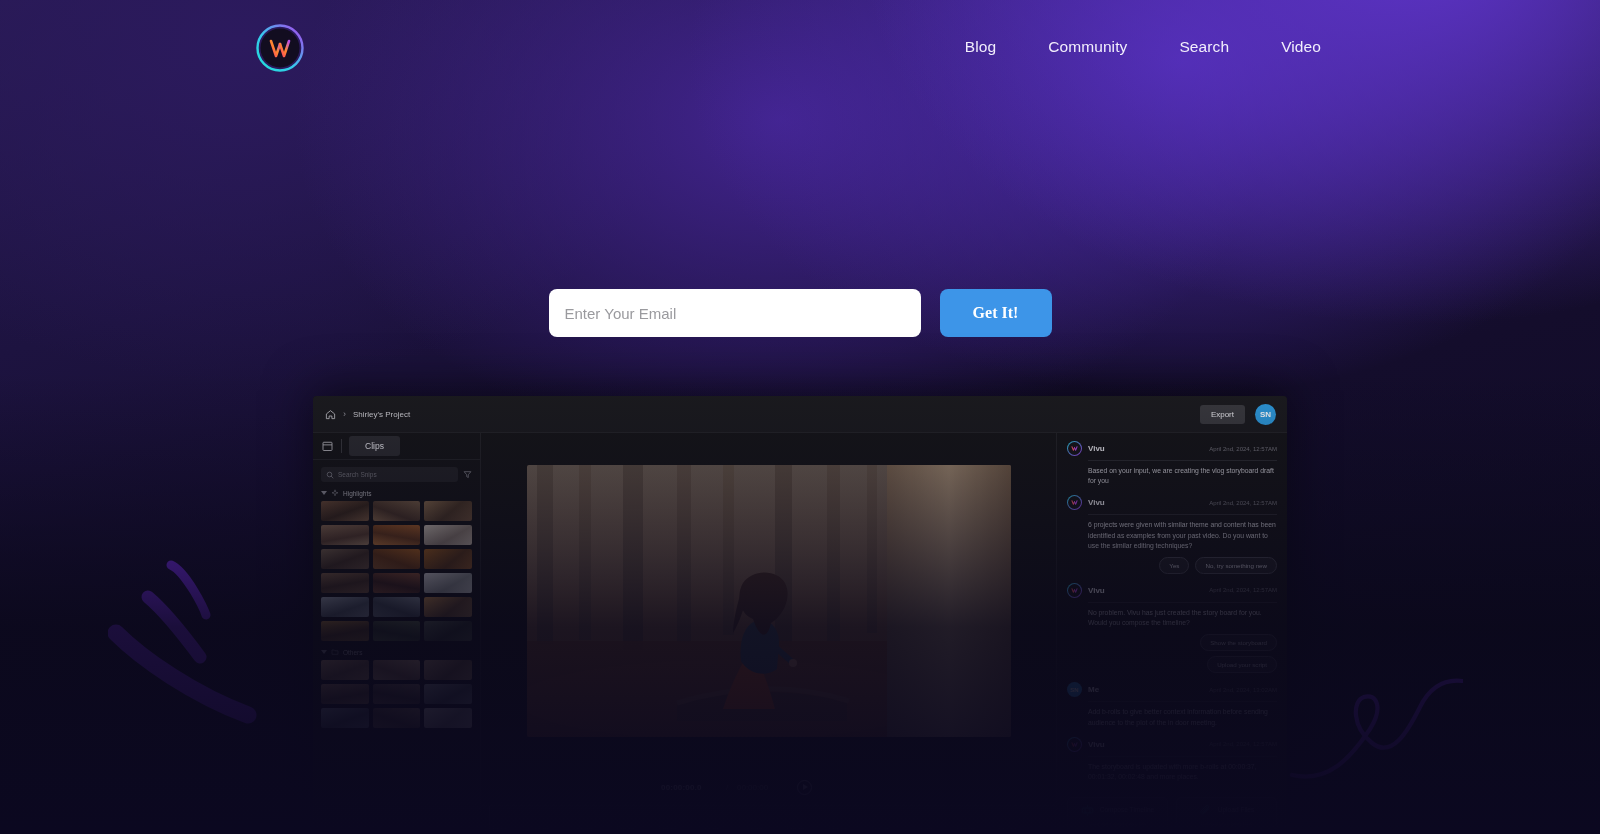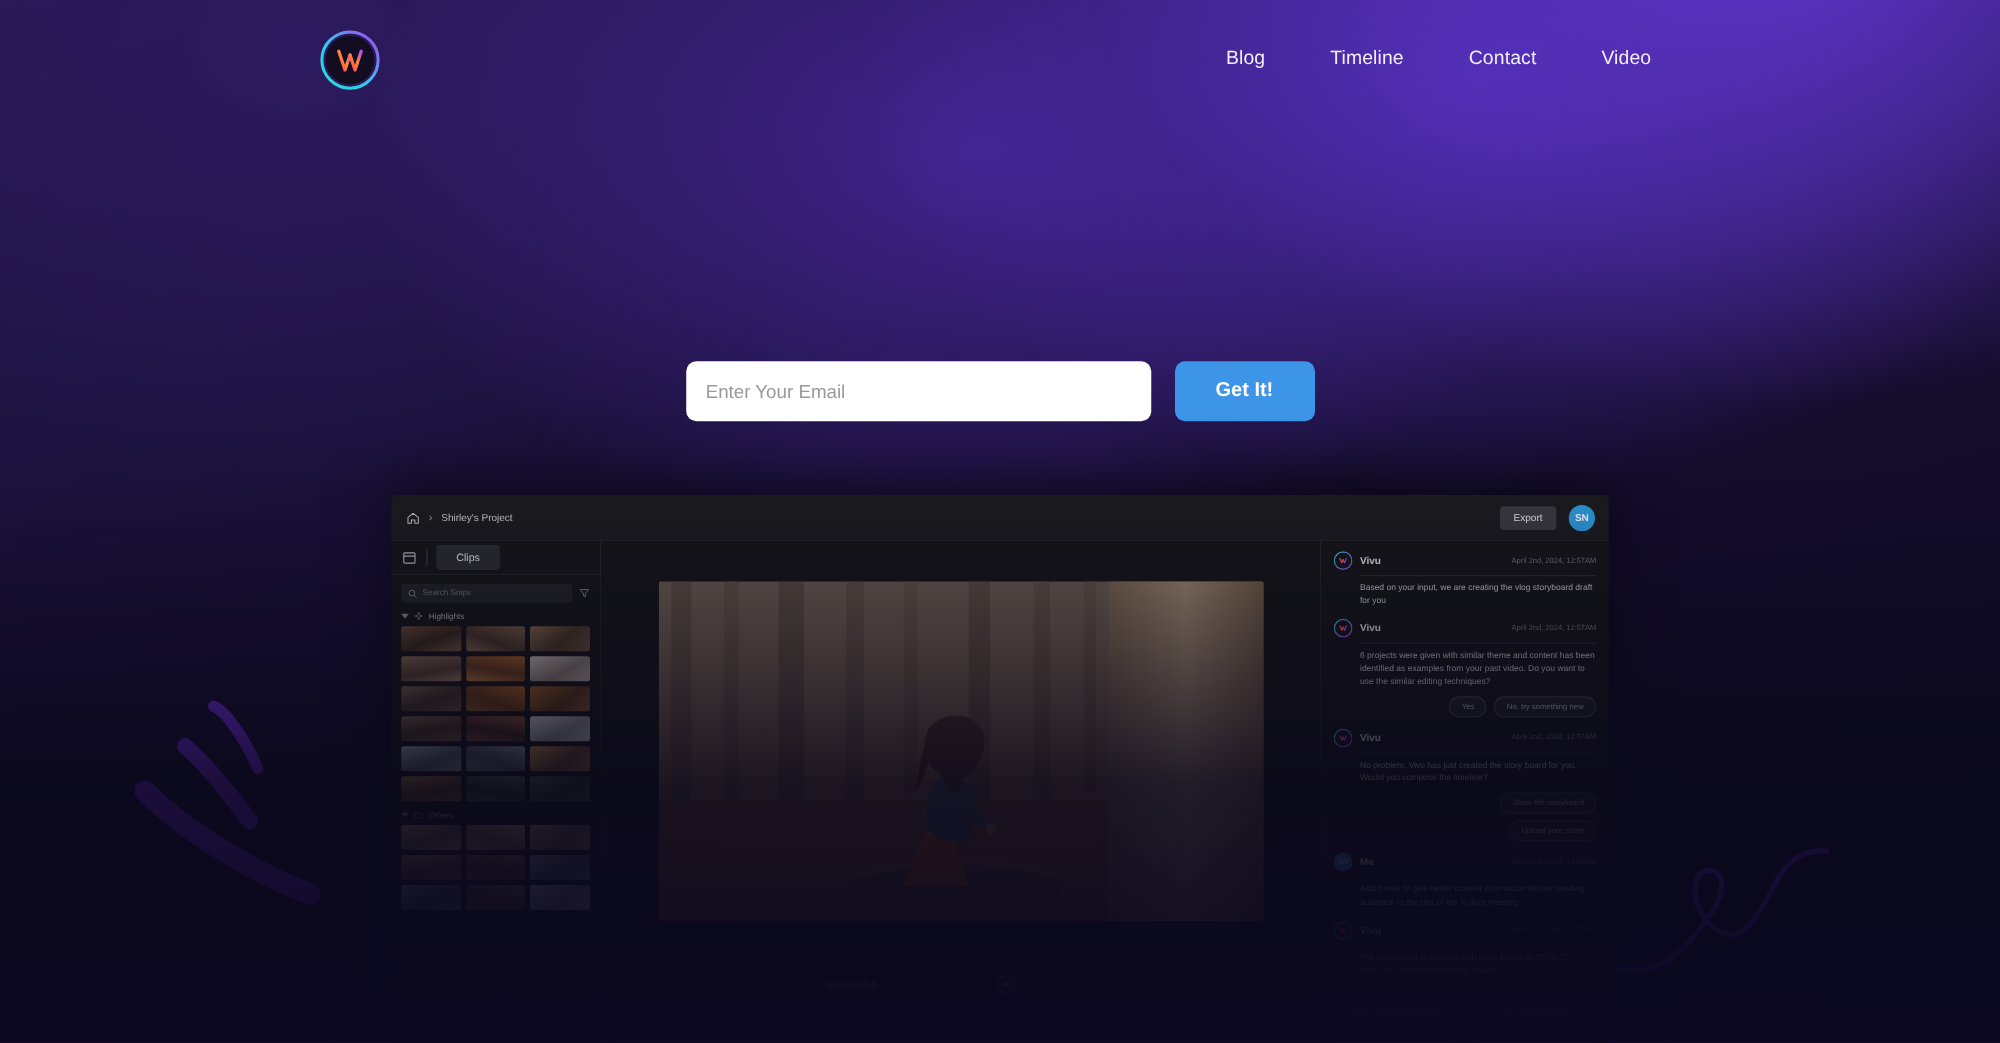--- a/index.html
+++ b/index.html
@@ -76,21 +76,21 @@
     background: #ffffff; color: #333;
     font-size: 15px; font-family: "Liberation Sans", sans-serif;
     padding: 12px 16px;
   }
   .email-input::placeholder { color: #9a9a9e; }
   .get-it-btn {
     width: 112px; height: 48px;
     border: none; border-radius: 8px;
     background: #3d95e8; color: #fff;
     font-size: 16px; font-weight: 700; cursor: pointer;
-    font-family: Liberation Sans, sans-serif;
+    font-family: Liberation Serif, serif;
     text-align: center;
   }
 
   
   .app {
     position: absolute; left: 313px; top: 396px;
     width: 974px; height: 438px;
     background: #161618;
     border-radius: 4px 4px 0 0;
     overflow: hidden;
@@ -292,22 +292,22 @@
         </defs>
         <circle cx="25" cy="25" r="22.5" fill="none" stroke="url(#ringg)" stroke-width="2.4"></circle>
         <circle cx="25" cy="25" r="19.5" fill="#120d20"></circle>
         <path d="M16 18 L21 33 L25 21" stroke="url(#markg)" stroke-width="2.6" fill="none" stroke-linecap="round" stroke-linejoin="round"></path>
         <path d="M25 21 L29 33 L34 18" stroke="url(#markg)" stroke-width="2.6" fill="none" stroke-linecap="round" stroke-linejoin="round"></path>
       </svg>
     </div>
 
     <nav class="nav">
       <a href="#">Blog</a>
-      <a href="#">Timeline</a>
-      <a href="#">Contact</a>
+      <a href="#">Community</a>
+      <a href="#">Search</a>
       <a href="#">Video</a>
     </nav>
   </div>
 
 
   <div class="cta">
     <input class="email-input" type="text" placeholder="Enter Your Email" style="">
     <button class="get-it-btn">Get It!</button>
   </div>
 

